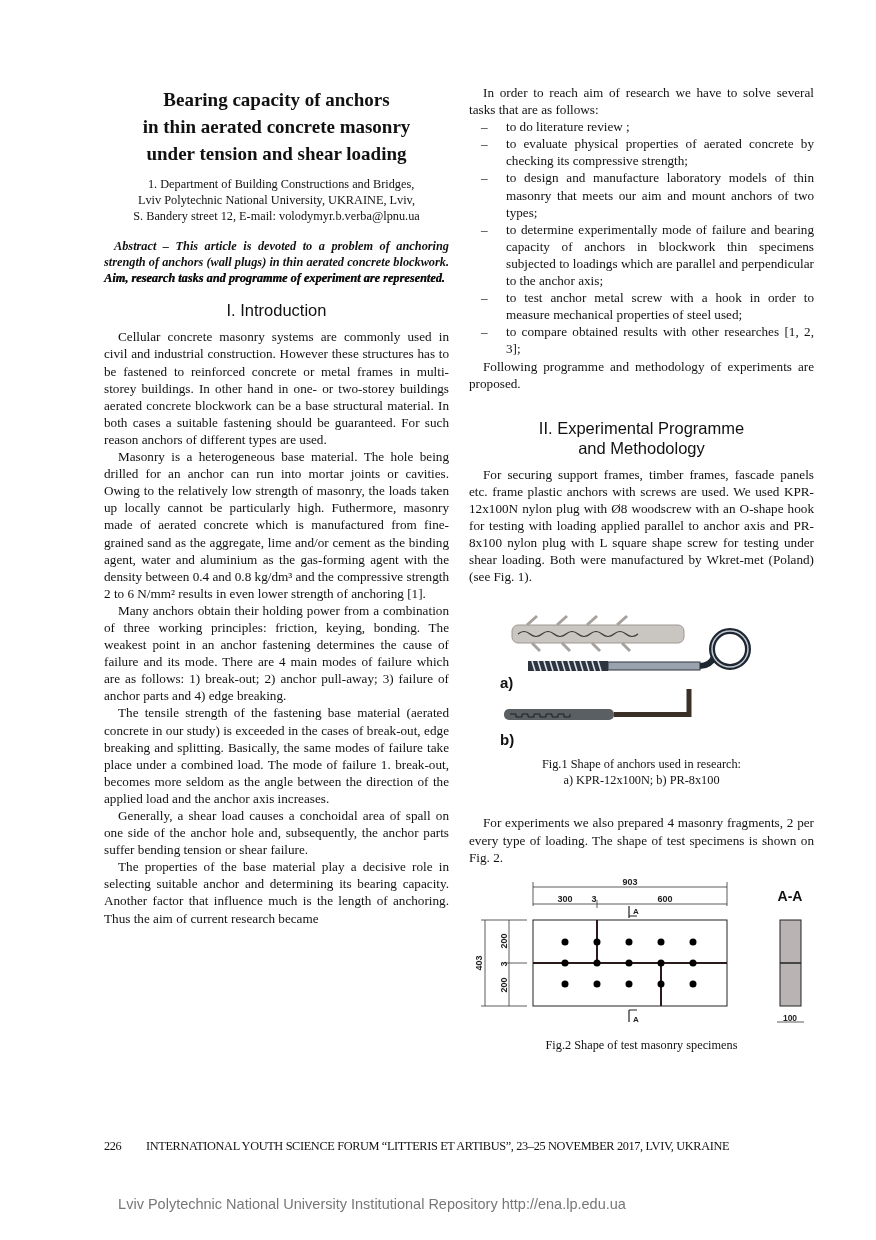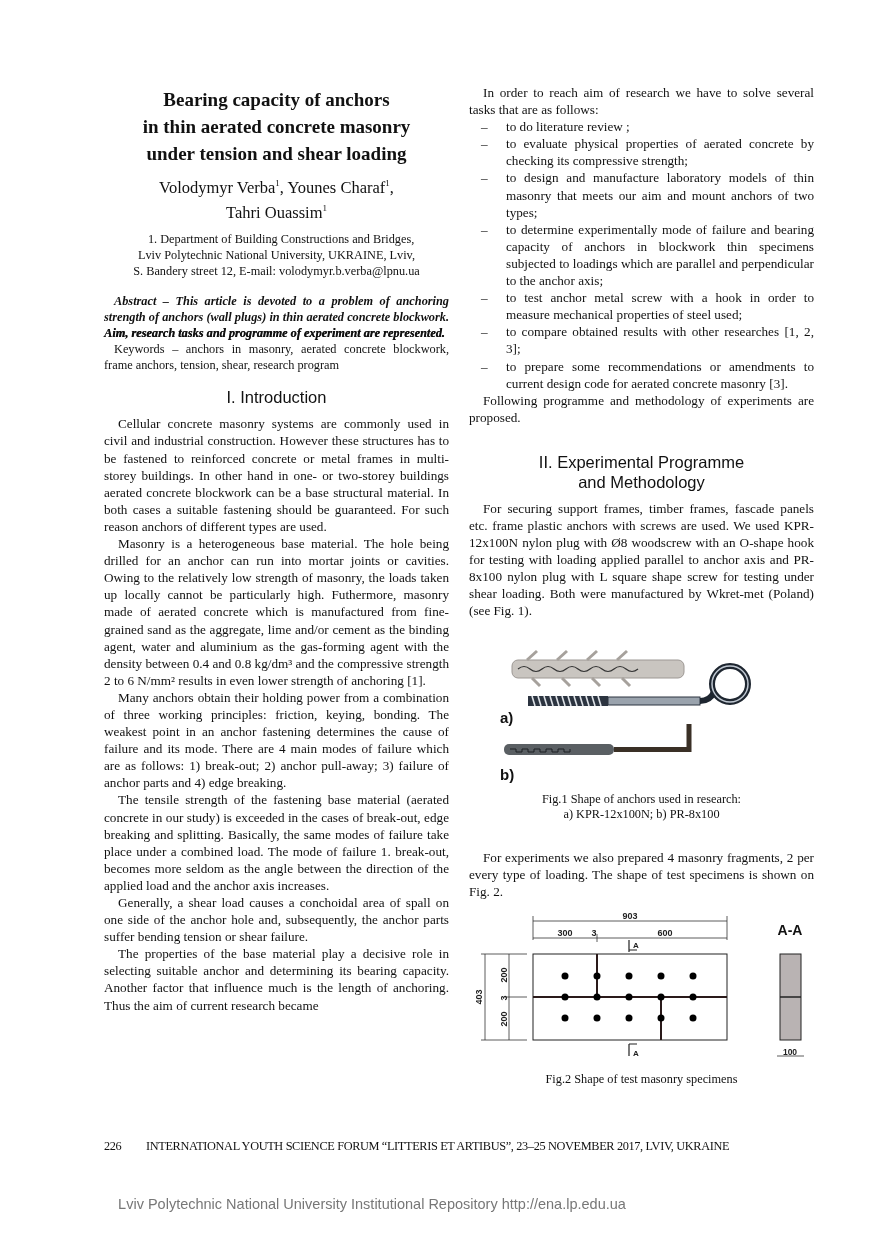--- a/index.html
+++ b/index.html
@@ -31,54 +31,47 @@
 </style>
 </head>
 <body>
 
 <div id="left" class="col">
   <h1 class="title">
     <span>Bearing capacity of anchors</span><br>
     <span>in thin aerated concrete masonry</span><br>
     <span>under tension and shear loading</span>
   </h1>
-  <div class="authors">
-    <span>Volodymyr Verba</span><sup>1</sup>,
-    <span>Younes Charaf</span><sup>1</sup>,<br>
-    <span>Tahri Ouassim</span><sup>1</sup>
-  </div>
   <div class="affil">
     &nbsp;&nbsp;&nbsp;<span>1. Department of Building Constructions and Bridges,</span><br>
     <span>Lviv Polytechnic National University, UKRAINE, Lviv,</span><br>
     <span>S. Bandery street 12, E-mail: volodymyr.b.verba@lpnu.ua</span>
   </div>
   <div class="abstract">
     <span>Abstract – </span><span class="ab-plain">This article is devoted to a problem of anchoring strength of anchors (wall plugs) in thin aerated concrete blockwork. </span><span class="ab-strong">Aim, research tasks and programme of experiment are represented.</span>
   </div>
-  <div class="keywords">Keywords – anchors in masonry, aerated concrete blockwork, frame anchors, tension, shear, research program</div>
 
   <div class="section-title">I. Introduction</div>
   <p class="para">Cellular concrete masonry systems are commonly used in civil and industrial construction. However these structures has to be fastened to reinforced concrete or metal frames in multi-storey buildings. In other hand in one- or two-storey buildings aerated concrete blockwork can be a base structural material. In both cases a suitable fastening should be guaranteed. For such reason anchors of different types are used.</p>
   <p class="para">Masonry is a heterogeneous base material. The hole being drilled for an anchor can run into mortar joints or cavities. Owing to the relatively low strength of masonry, the loads taken up locally cannot be particularly high. Futhermore, masonry made of aerated concrete which is manufactured from fine-grained sand as the aggregate, lime and/or cement as the binding agent, water and aluminium as the gas-forming agent with the density between 0.4 and 0.8 kg/dm³ and the compressive strength 2 to 6 N/mm² results in even lower strength of anchoring [1].</p>
   <p class="para">Many anchors obtain their holding power from a combination of three working principles: friction, keying, bonding. The weakest point in an anchor fastening determines the cause of failure and its mode. There are 4 main modes of failure which are as follows: 1) break-out; 2) anchor pull-away; 3) failure of anchor parts and 4) edge breaking.</p>
   <p class="para">The tensile strength of the fastening base material (aerated concrete in our study) is exceeded in the cases of break-out, edge breaking and splitting. Basically, the same modes of failure take place under a combined load. The mode of failure 1. break-out, becomes more seldom as the angle between the direction of the applied load and the anchor axis increases.</p>
   <p class="para">Generally, a shear load causes a conchoidal area of spall on one side of the anchor hole and, subsequently, the anchor parts suffer bending tension or shear failure.</p>
   <p class="para">The properties of the base material play a decisive role in selecting suitable anchor and determining its bearing capacity. Another factor that influence much is the length of anchoring. Thus the aim of current research became</p>
 </div>
 
 <div id="right" class="col">
   <p class="para">In order to reach aim of research we have to solve several tasks that are as follows:</p>
   <ul class="tasks">
     <li>to do literature review ;</li>
     <li>to evaluate physical properties of aerated concrete by checking its compressive strength;</li>
     <li>to design and manufacture laboratory models of thin masonry that meets our aim and mount anchors of two types;</li>
     <li>to determine experimentally mode of failure and bearing capacity of anchors in blockwork thin specimens subjected to loadings which are parallel and perpendicular to the anchor axis;</li>
     <li>to test anchor metal screw with a hook in order to measure mechanical properties of steel used;</li>
     <li>to compare obtained results with other researches [1, 2, 3];</li>
-    <li>to prepare some recommendations or amendments to current design code for aerated concrete masonry [3].</li>
   </ul>
   <p class="para">Following programme and methodology of experiments are proposed.</p>
 
   <div class="section-title" style="margin-top:26px;">
     <span>II. Experimental Programme</span><br>
     <span>and Methodology</span>
   </div>
   <p class="para">For securing support frames, timber frames, fascade panels etc. frame plastic anchors with screws are used. We used KPR-12x100N nylon plug with Ø8 woodscrew with an O-shape hook for testing with loading applied parallel to anchor axis and PR-8x100 nylon plug with  L square shape screw for testing under shear loading. Both were manufactured by Wkret-met (Poland) (see Fig. 1).</p>
 
   <div class="figure" style="margin-top:28px;">

